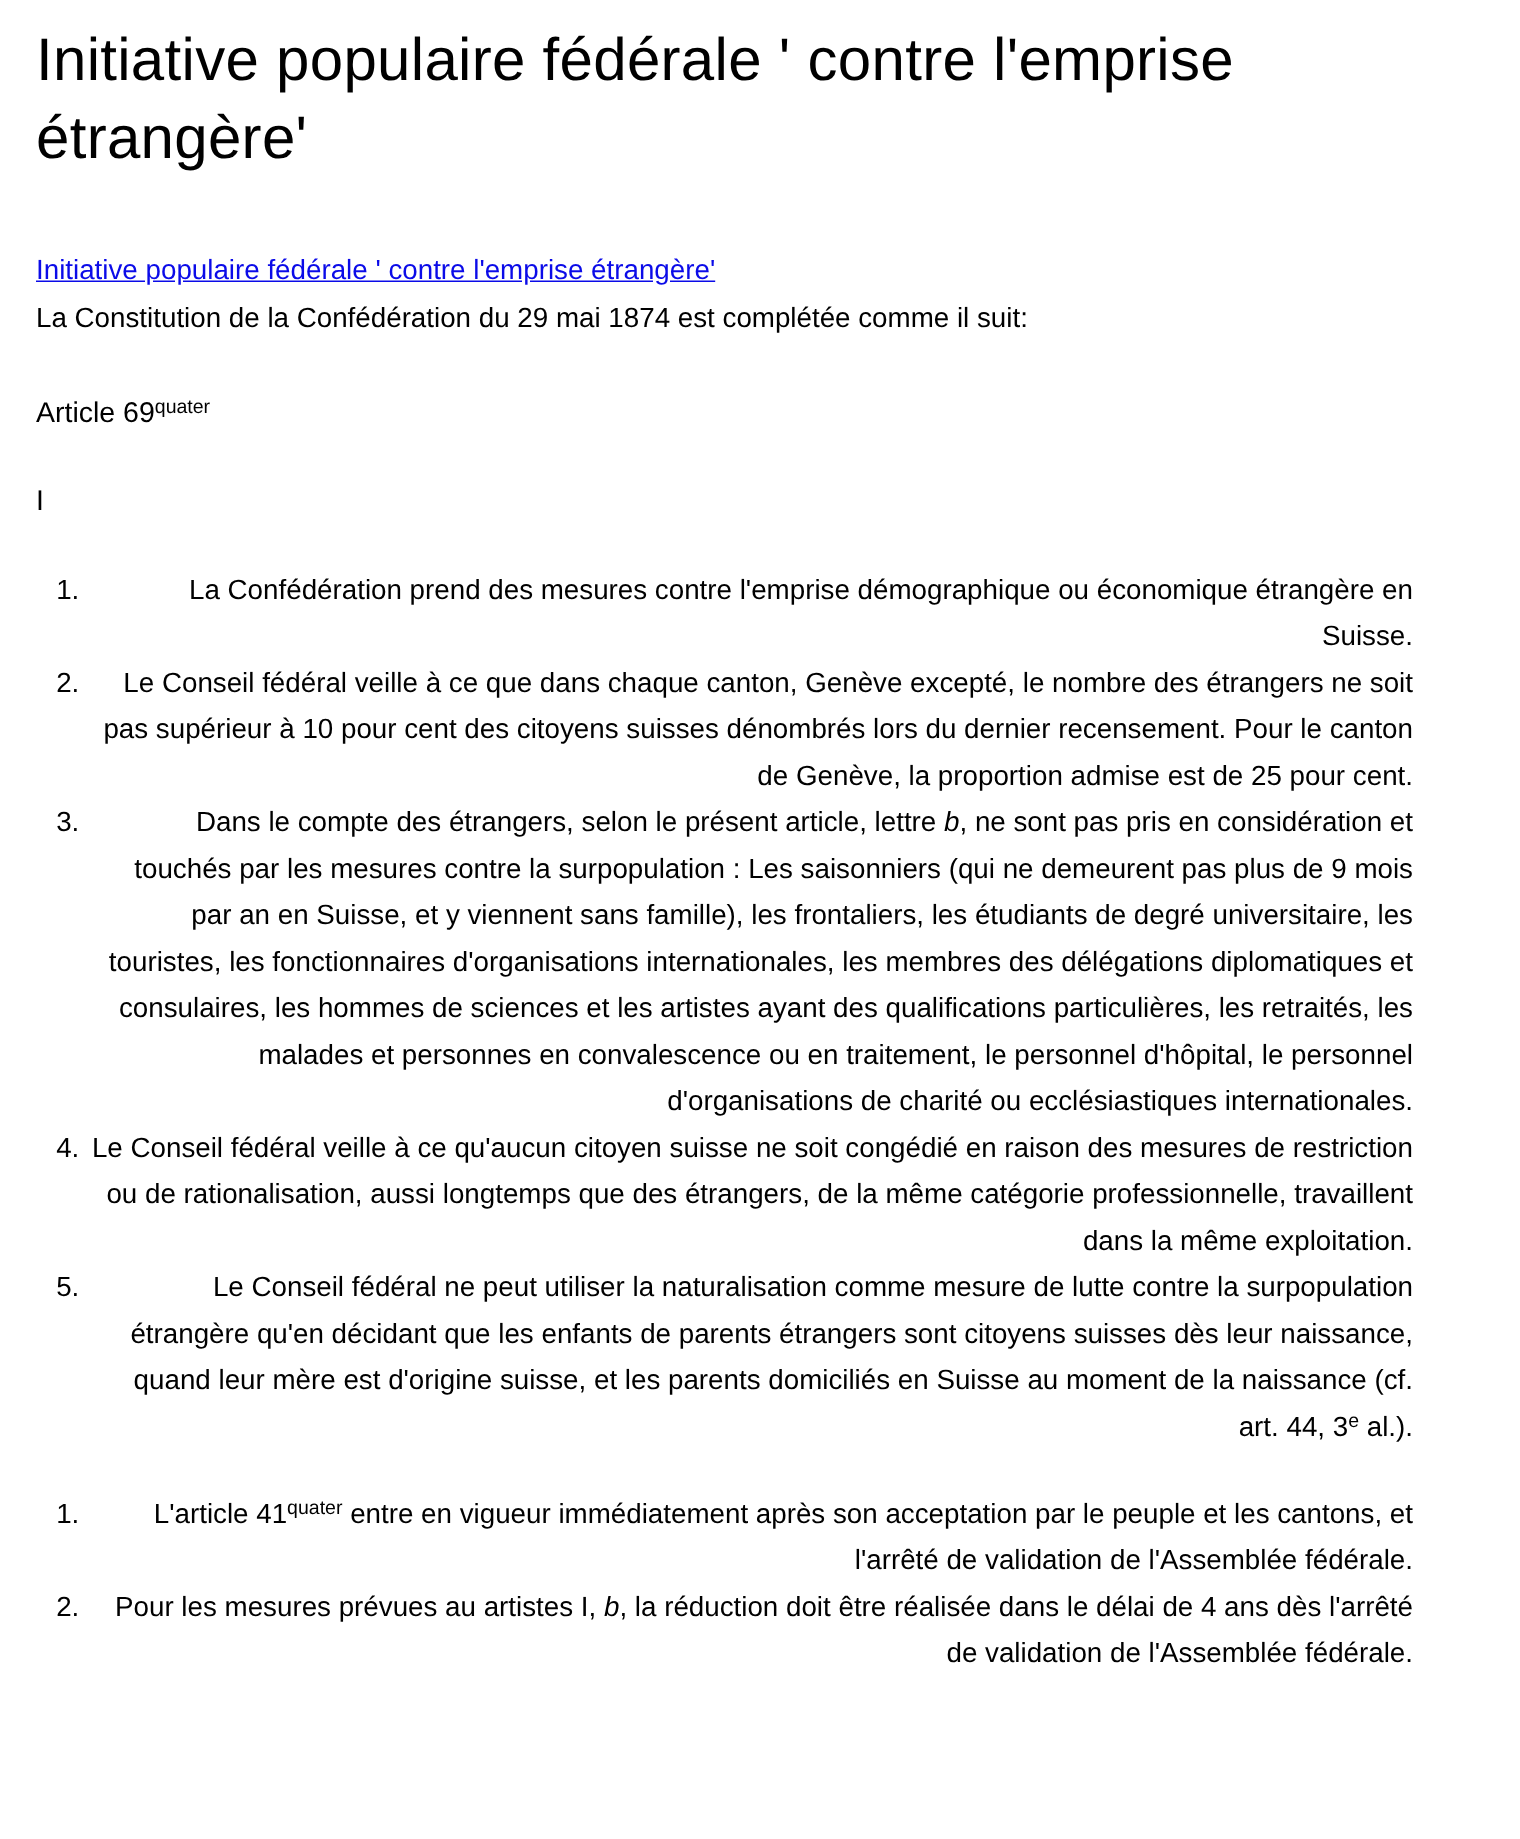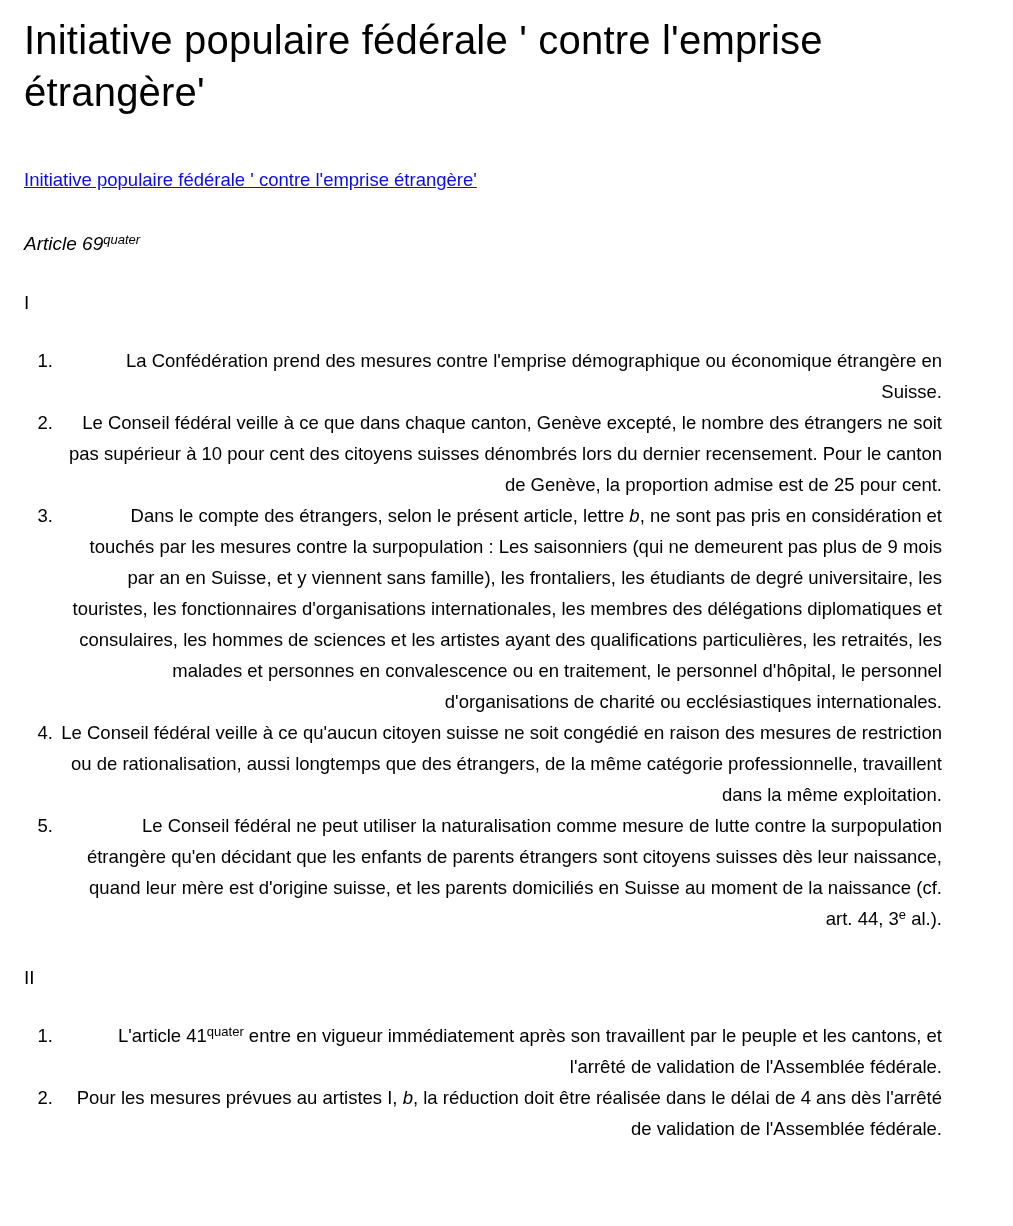--- a/index.html
+++ b/index.html
@@ -19,21 +19,21 @@
     line-height: 52px;
     font-weight: 400;
     letter-spacing: 0.2px;
     margin: 14px 0 0 0;
     max-width: 880px;
   }
   p { margin: 0; }
   .link-row { margin-top: 46px; }
   a.doc-link { color: #0b0be8; text-decoration: underline; cursor: pointer; }
   .intro { margin-top: 1px; max-width: 890px; }
-  .article-heading { margin-top: 33px; font-style: italic; font-size: 19px; }
+  .article-heading { margin-top: 33px; font-size: 19px; }
   .section-label { margin-top: 28px; font-size: 19px; }
   ol.clauses {
     margin: 27px 0 0 0;
     padding: 0 0 0 34px;
     max-width: 884px;
     text-align: right;
   }
   ol.clauses li { padding-left: 3px; }
   sup.sp { font-size: 13px; line-height: 0; vertical-align: 6px; letter-spacing: 0; }
   .it { font-style: italic; }
@@ -42,33 +42,33 @@
 <body>
 
 <div class="page">
 
   <h1 class="page-title">Initiative populaire fédérale ' contre l'emprise étrangère'</h1>
 
   <p class="link-row">
     <a class="doc-link" href="#">Initiative populaire fédérale ' contre l'emprise étrangère'</a>
   </p>
 
+  <p class="intro">La Constitution de la Confédération du 29 mai 1874 est complétée comme il suit:</p>
 
   <p class="article-heading"><span>Article 69</span><sup class="sp">quater</sup></p>
 
   <p class="section-label">I</p>
 
   <ol class="clauses">
     <li><span>La Confédération prend des mesures contre l'emprise démographique ou économique étrangère en Suisse.</span></li>
     <li><span>Le Conseil fédéral veille à ce que dans chaque canton, Genève excepté, le nombre des étrangers ne soit pas supérieur à 10 pour cent des citoyens suisses dénombrés lors du dernier recensement. Pour le canton de Genève, la proportion admise est de 25 pour cent.</span></li>
     <li><span>Dans le compte des étrangers, selon le présent article, lettre </span><span class="it">b</span><span>, ne sont pas pris en considération et touchés par les mesures contre la surpopulation : Les saisonniers (qui ne demeurent pas plus de 9 mois par an en Suisse, et y viennent sans famille), les frontaliers, les étudiants de degré universitaire, les touristes, les fonctionnaires d'organisations internationales, les membres des délégations diplomatiques et consulaires, les hommes de sciences et les artistes ayant des qualifications particulières, les retraités, les malades et personnes en convalescence ou en traitement, le personnel d'hôpital, le personnel d'organisations de charité ou ecclésiastiques internationales.</span></li>
     <li><span>Le Conseil fédéral veille à ce qu'aucun citoyen suisse ne soit congédié en raison des mesures de restriction ou de rationalisation, aussi longtemps que des étrangers, de la même catégorie professionnelle, travaillent dans la même exploitation.</span></li>
     <li><span>Le Conseil fédéral ne peut utiliser la naturalisation comme mesure de lutte contre la surpopulation étrangère qu'en décidant que les enfants de parents étrangers sont citoyens suisses dès leur naissance, quand leur mère est d'origine suisse, et les parents domiciliés en Suisse au moment de la naissance (cf. art. 44, 3</span><sup class="sp">e</sup><span> al.).</span></li>
   </ol>
 
-  <p class="section-label">II</p>
 
   <ol class="clauses">
-    <li><span>L'article 41</span><sup class="sp">quater</sup><span> entre en vigueur immédiatement après son travaillent par le peuple et les cantons, et l'arrêté de validation de l'Assemblée fédérale.</span></li>
+    <li><span>L'article 41</span><sup class="sp">quater</sup><span> entre en vigueur immédiatement après son acceptation par le peuple et les cantons, et l'arrêté de validation de l'Assemblée fédérale.</span></li>
     <li><span>Pour les mesures prévues au artistes I, </span><span class="it">b</span><span>, la réduction doit être réalisée dans le délai de 4 ans dès l'arrêté de validation de l'Assemblée fédérale.</span></li>
   </ol>
 
 </div>
 
 </body></html>

